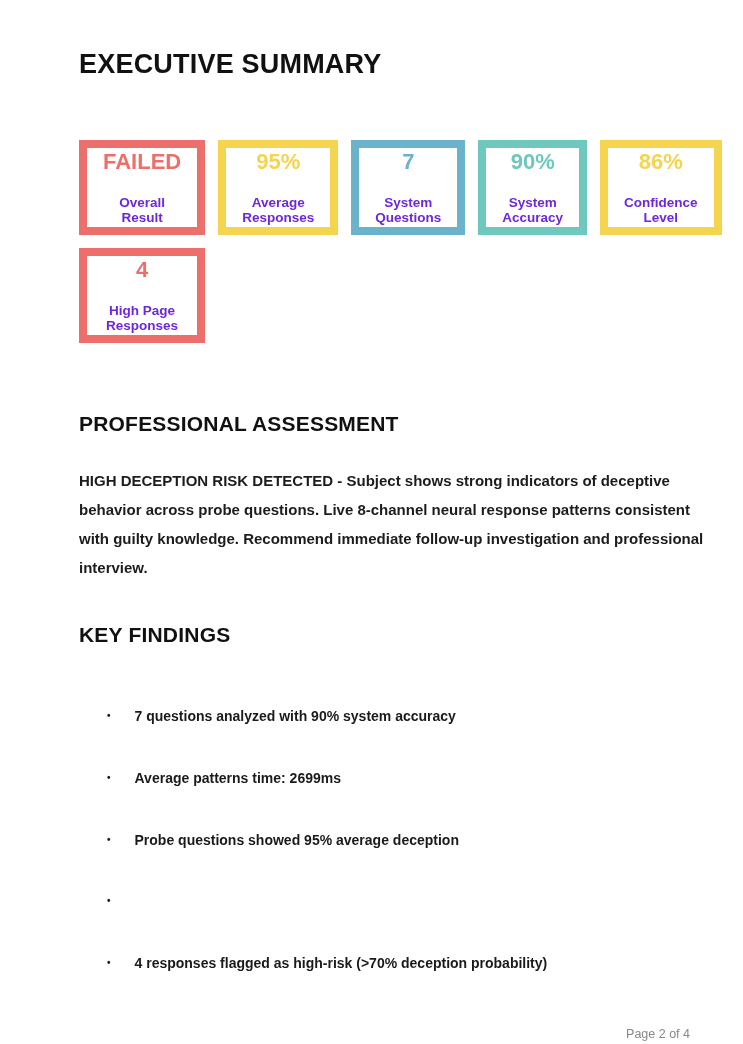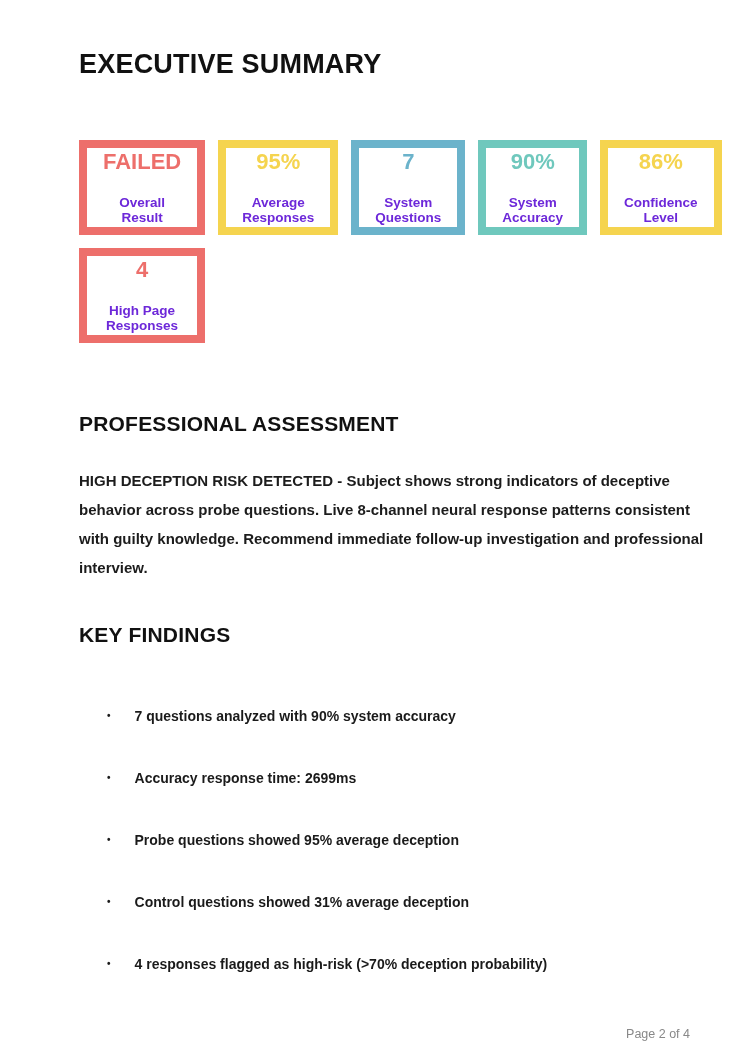--- a/index.html
+++ b/index.html
@@ -138,29 +138,28 @@
   <p class="assessment-text">HIGH DECEPTION RISK DETECTED - Subject shows strong indicators of deceptive behavior across probe questions. Live 8-channel neural response patterns consistent with guilty knowledge. Recommend immediate follow-up investigation and professional interview.</p>
 
   <h2 class="section-heading findings">KEY FINDINGS</h2>
   <ul class="findings-list">
     <li class="finding-item">
       <span class="bullet-glyph">•</span>
       <span>7 questions analyzed with 90% system accuracy</span>
     </li>
     <li class="finding-item">
       <span class="bullet-glyph">•</span>
-      <span>Accuracy response time: 2699ms</span>
+      <span>Average patterns time: 2699ms</span>
     </li>
     <li class="finding-item">
       <span class="bullet-glyph">•</span>
       <span>Probe questions showed 95% average deception</span>
     </li>
     <li class="finding-item">
       <span class="bullet-glyph">•</span>
-      <span>Control questions showed 31% average deception</span>
     </li>
     <li class="finding-item">
       <span class="bullet-glyph">•</span>
       <span>4 responses flagged as high-risk (&gt;70% deception probability)</span>
     </li>
   </ul>
 
   <div class="page-footer">Page 2 of 4</div>
 
 </div>

